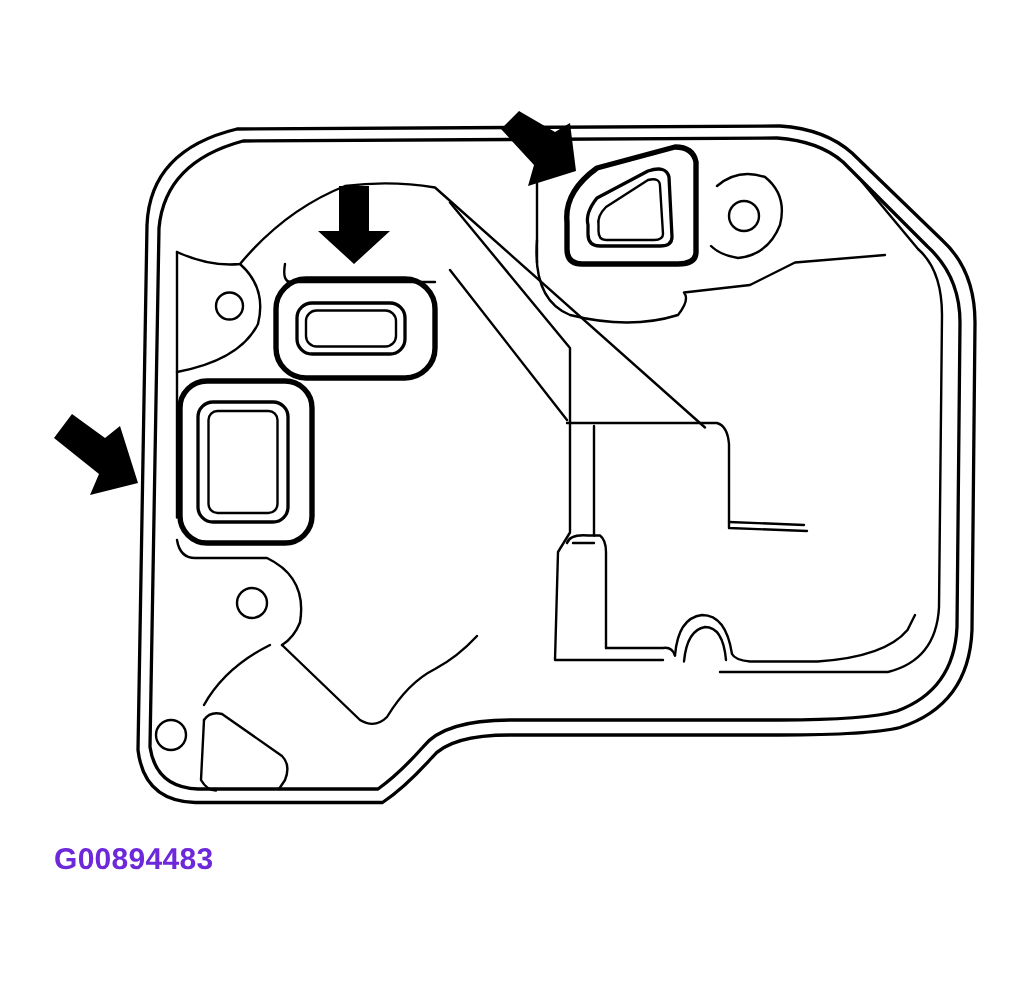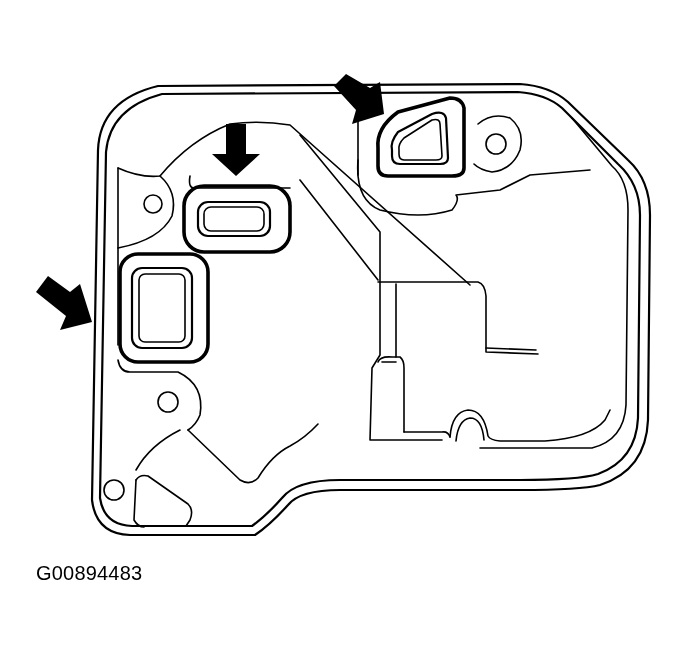--- a/index.html
+++ b/index.html
@@ -24,22 +24,23 @@
     .figure svg {
       width: 688px;
       height: 560px;
       display: block;
     }
     .fig-code {
       position: absolute;
       left: 36px;
       top: 562px;
       font-size: 20px;
-      color: #000000;
+      color: #6d28d9;
       letter-spacing: 0.2px;
+      font-weight: bold;
     }
     .ln { fill: none; stroke: #000; stroke-width: 2.2; stroke-linejoin: round; stroke-linecap: round; }
     .ln-thin { fill: none; stroke: #000; stroke-width: 1.6; stroke-linejoin: round; stroke-linecap: round; }
     .ln-thick { fill: none; stroke: #000; stroke-width: 3.6; stroke-linejoin: round; stroke-linecap: round; }
     .arrow { fill: #000; stroke: none; }
   </style>
 </head>
 <body>
 
 <div class="figure">

